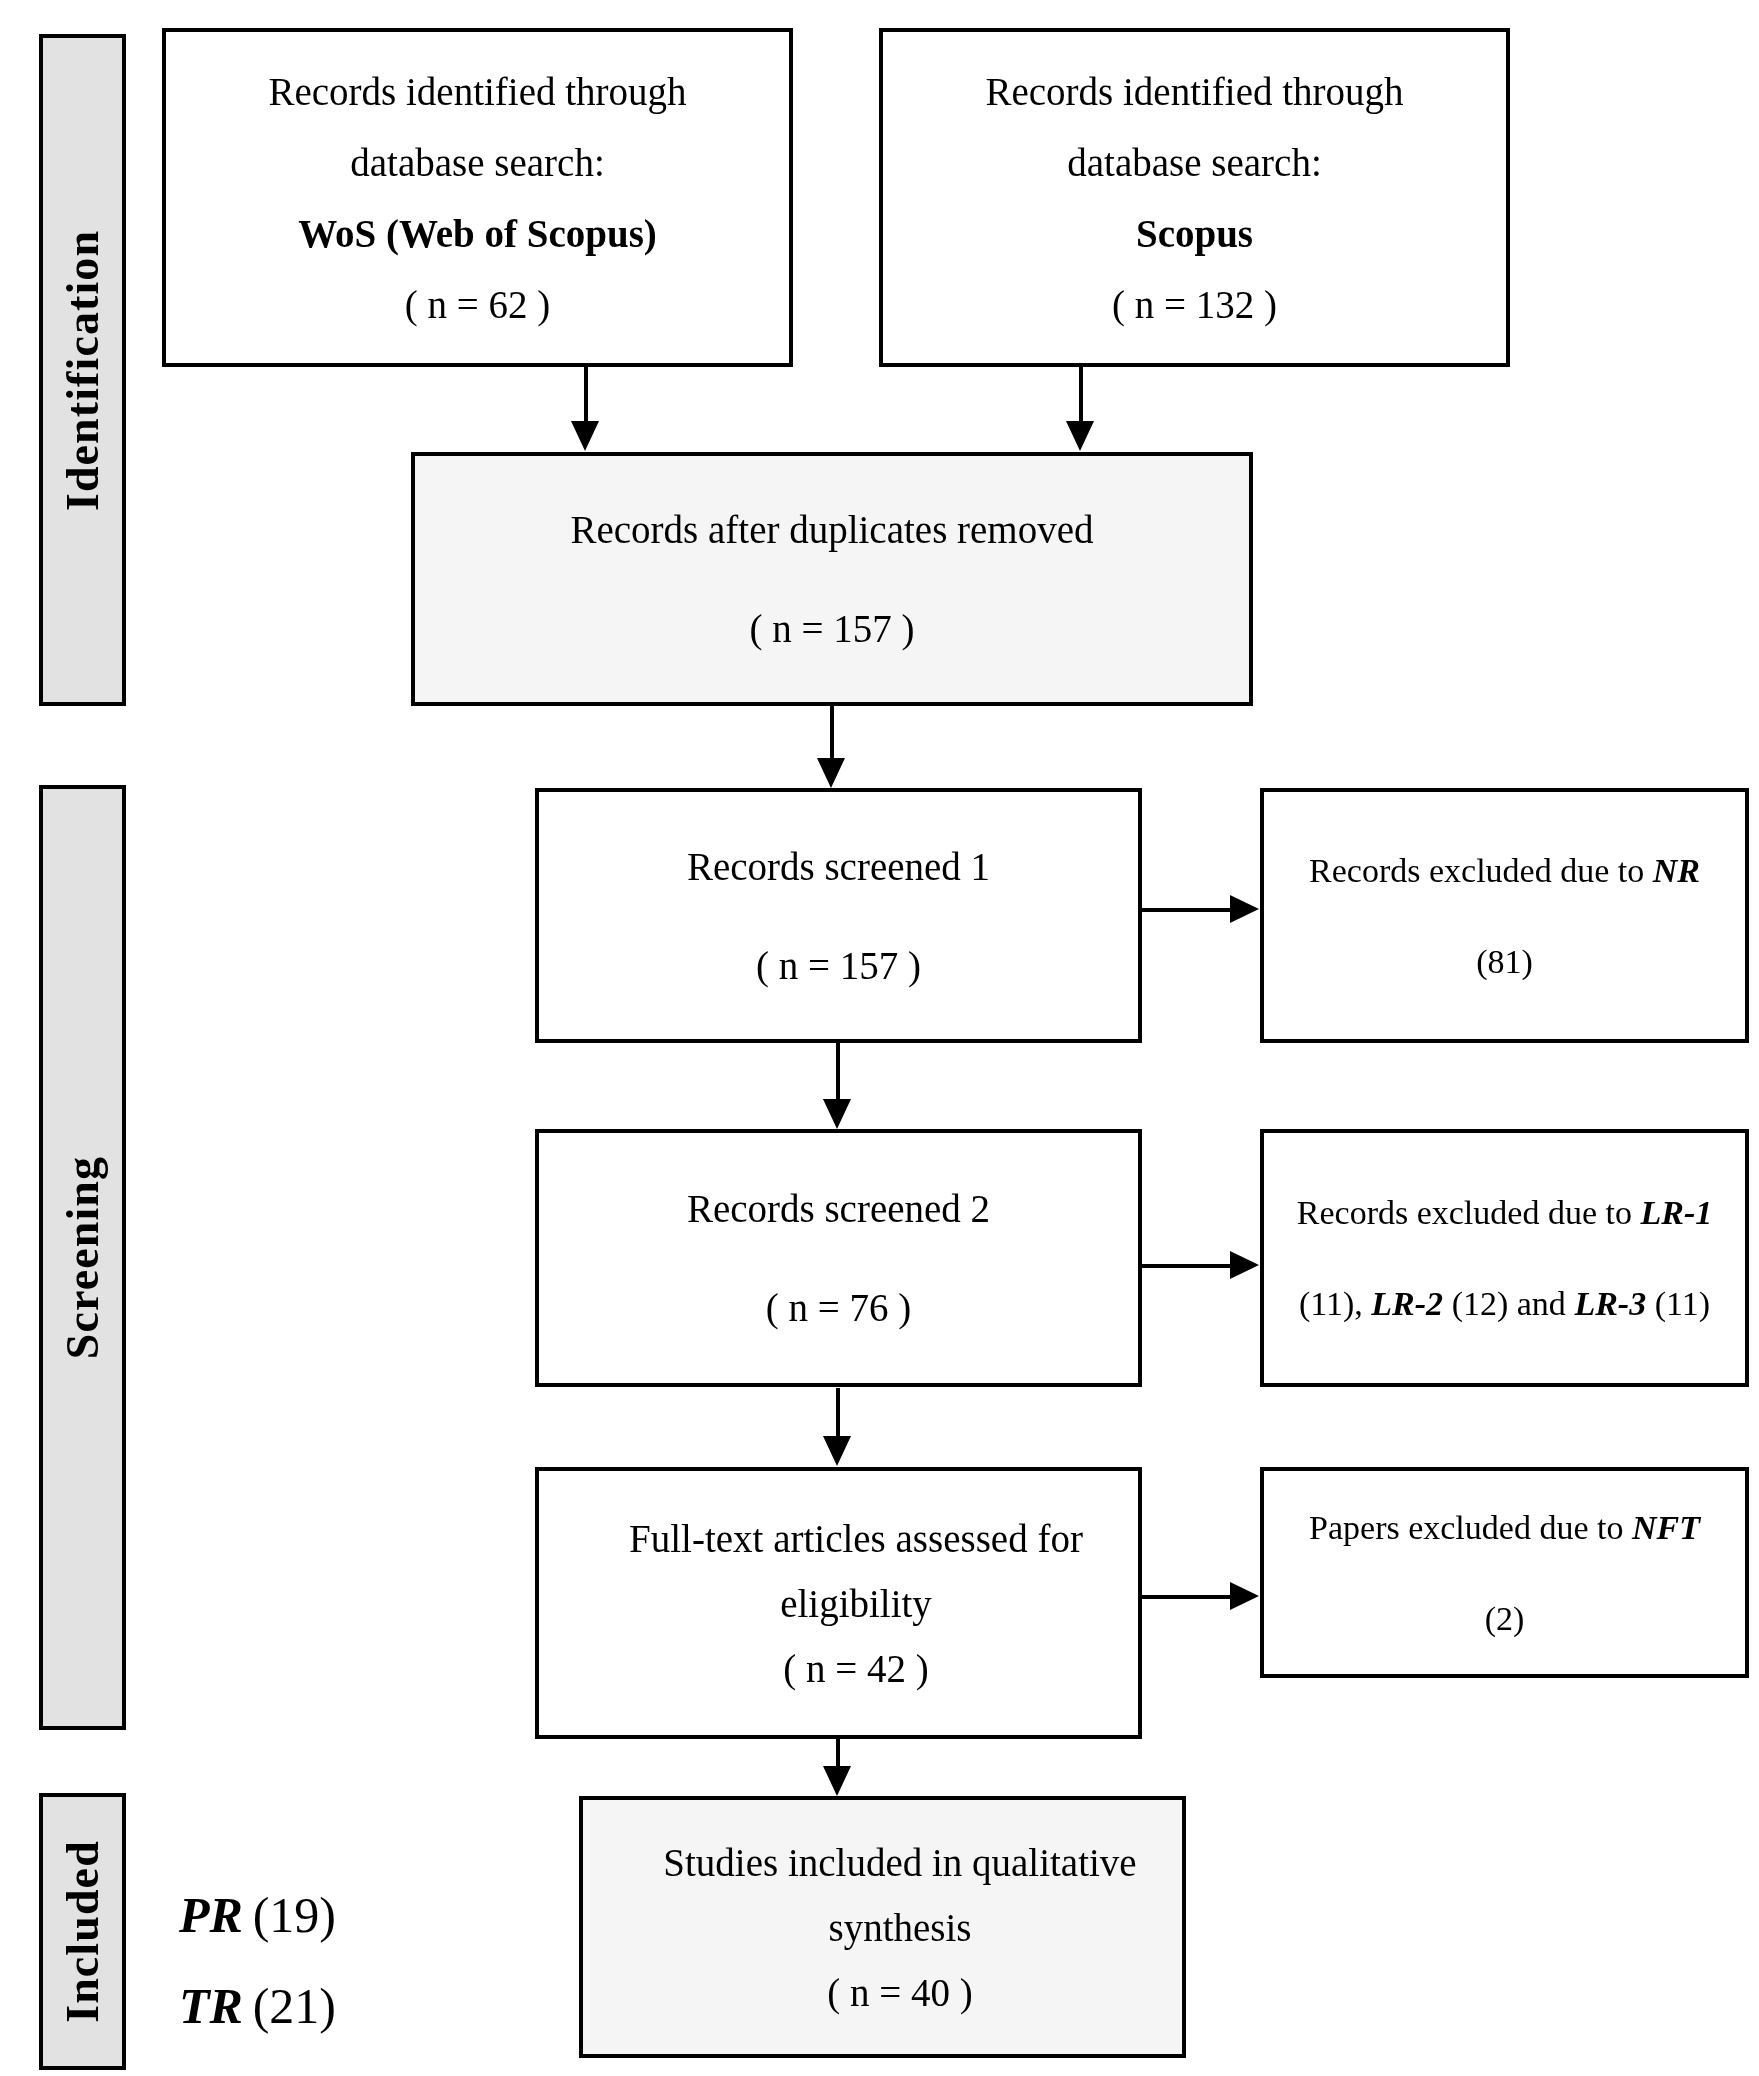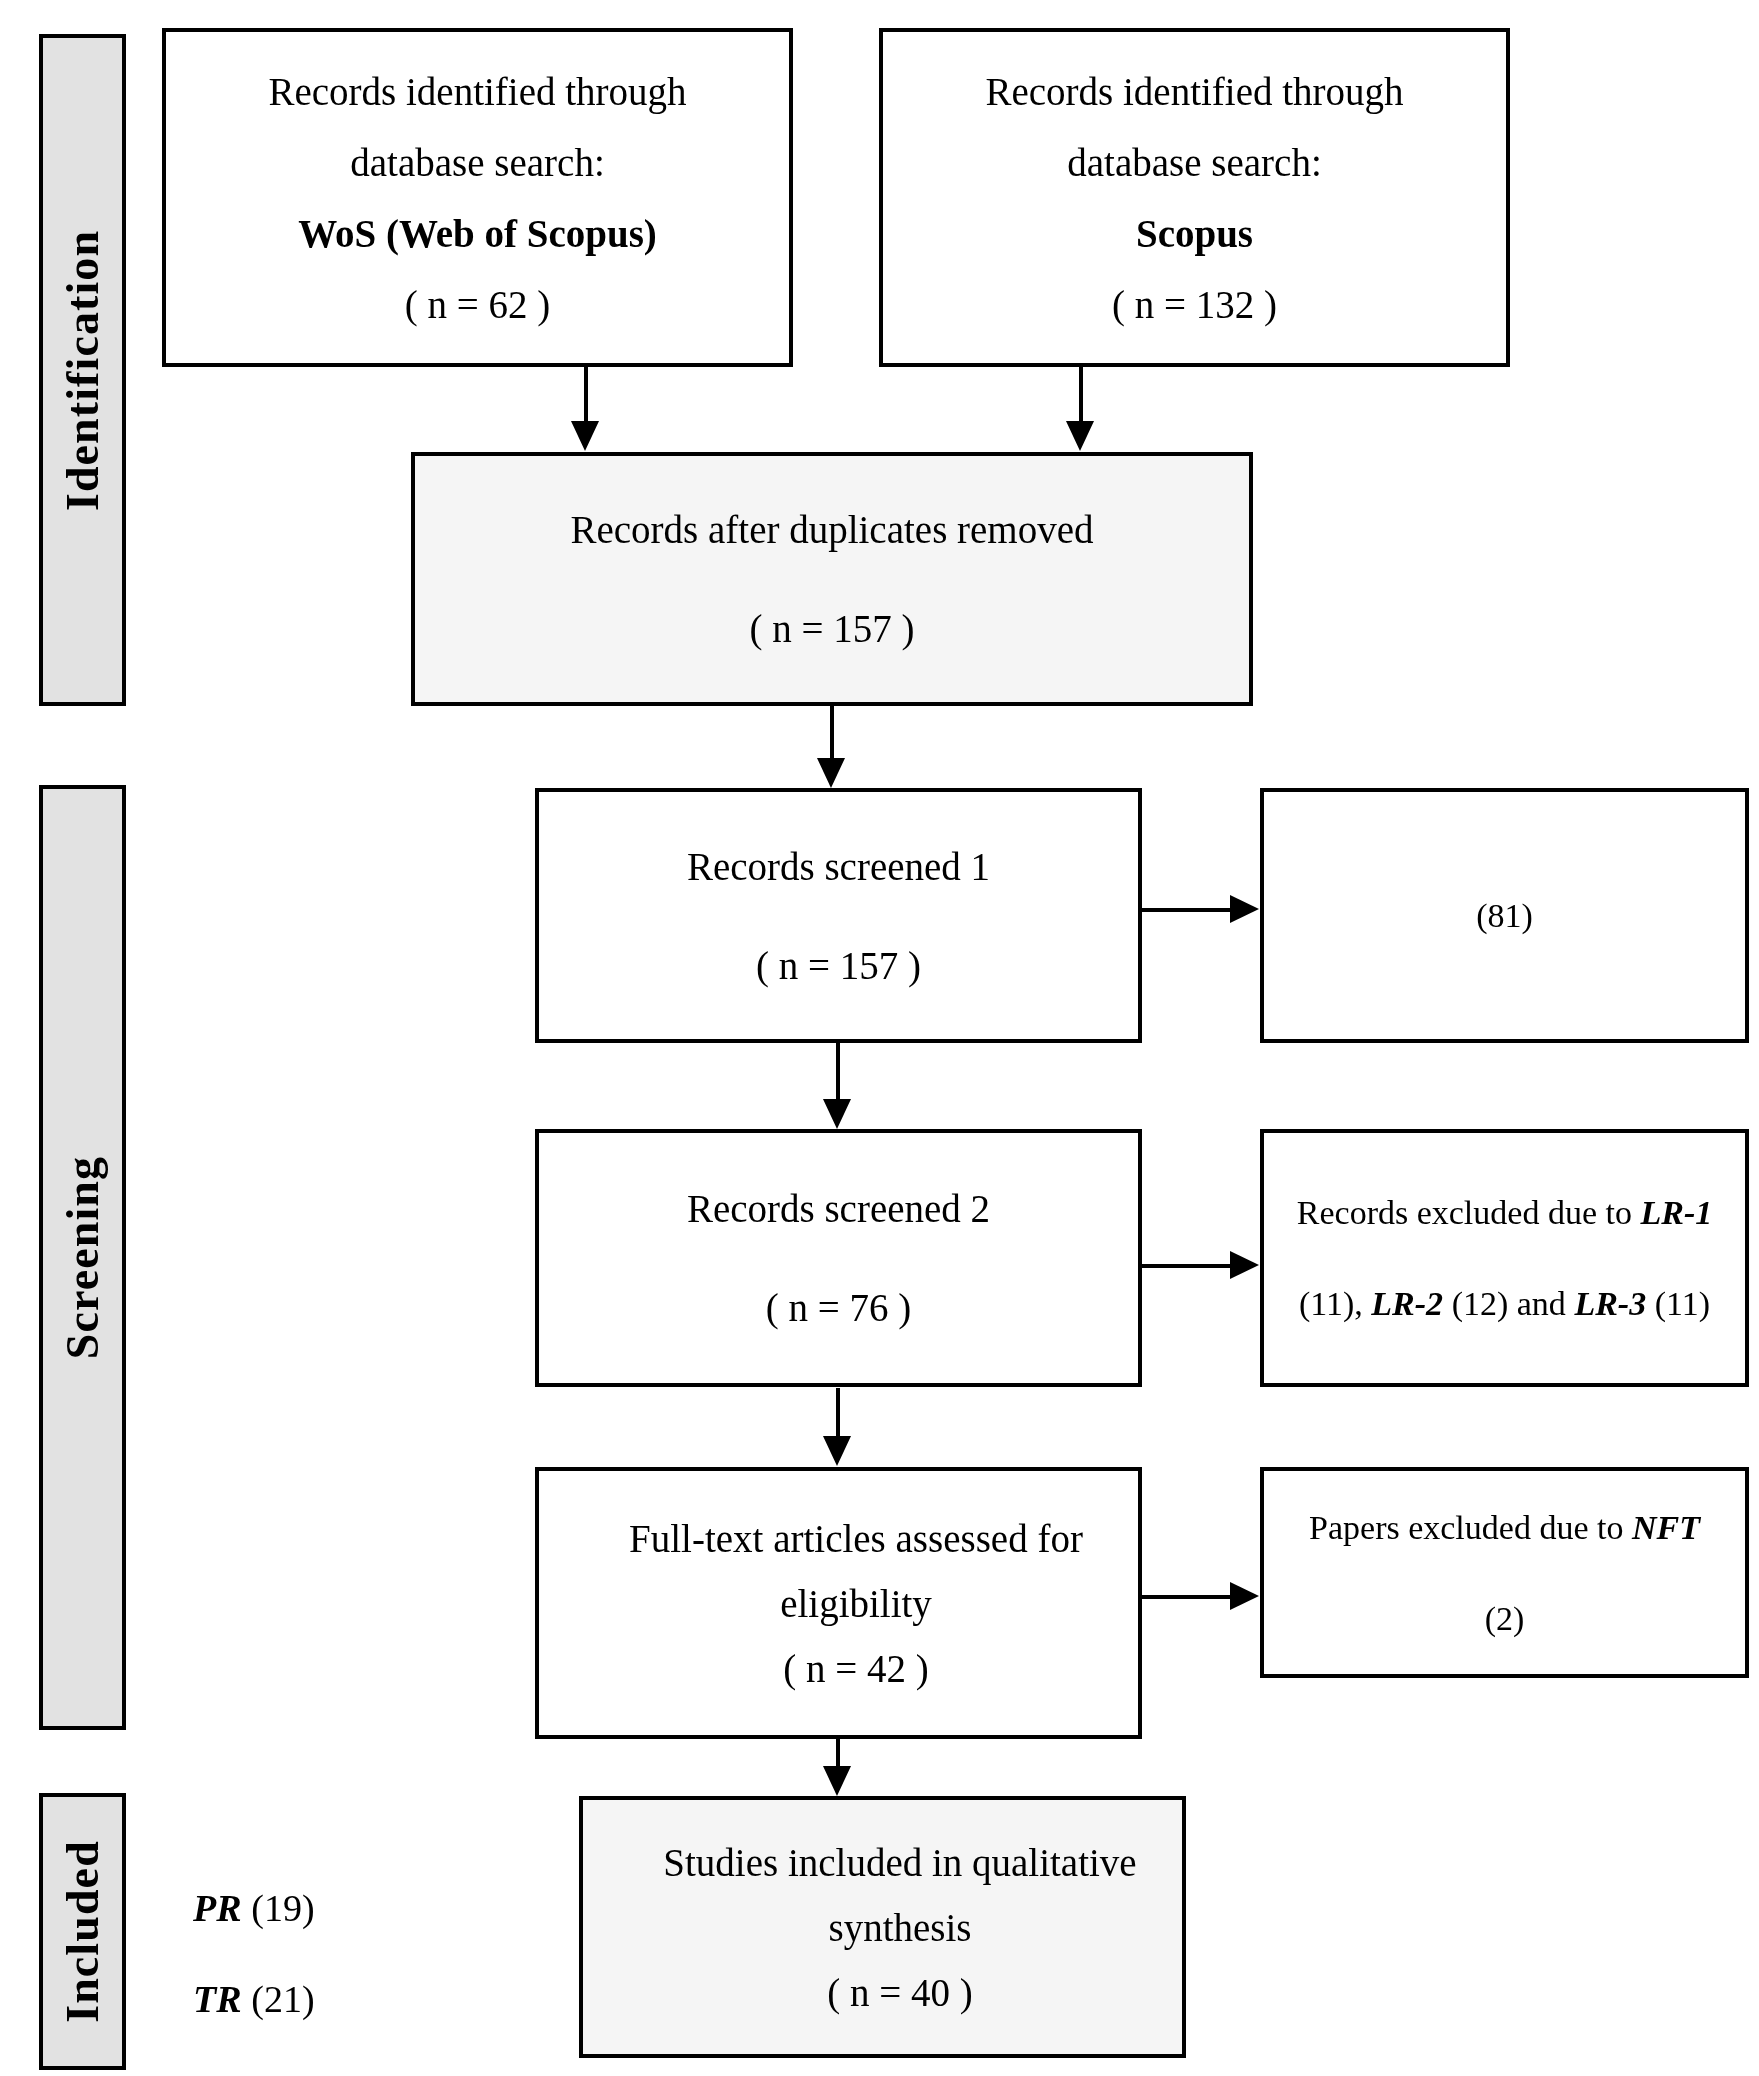--- a/index.html
+++ b/index.html
@@ -62,22 +62,22 @@
   }
   .head-right {
     position: absolute; width: 0; height: 0;
     border-top: 14.7px solid transparent;
     border-bottom: 14.7px solid transparent;
     border-left: 29px solid #000;
   }
   
   .annot {
     position: absolute;
-    left: 193px;
-    font-size: 38px;
+    left: 179px;
+    font-size: 50px;
     white-space: nowrap;
   }
   .annot .bi { margin-right: 9.8px; }
 </style>
 </head>
 <body>
 
 <div id="canvas">
 
   <div class="sidebox" style="top:34px;height:672px;">
@@ -125,20 +125,21 @@
     <div>( n = 42 )</div>
   </div>
 
   <div class="box grayfill lines3" style="left:535px;top:1796px;width:607px;height:262px;margin-left:44px;">
     <div>Studies included in qualitative</div>
     <div>synthesis</div>
     <div>( n = 40 )</div>
   </div>
 
   <div class="box excl" style="left:1260px;top:788px;width:489px;height:255px;">
+    <div><span>Records excluded due to </span><span class="bi">NR</span></div>
     <div>(81)</div>
   </div>
 
   <div class="box excl" style="left:1260px;top:1129px;width:489px;height:258px;text-align:center;">
     <div><span>Records excluded due to </span><span class="bi">LR-1</span></div>
     <div><span>(11), </span><span class="bi">LR-2</span><span> (12) and </span><span class="bi">LR-3</span><span> (11)</span></div>
   </div>
 
   <div class="box excl" style="left:1260px;top:1467px;width:489px;height:211px;">
     <div><span>Papers excluded due to </span><span class="bi">NFT</span></div>

